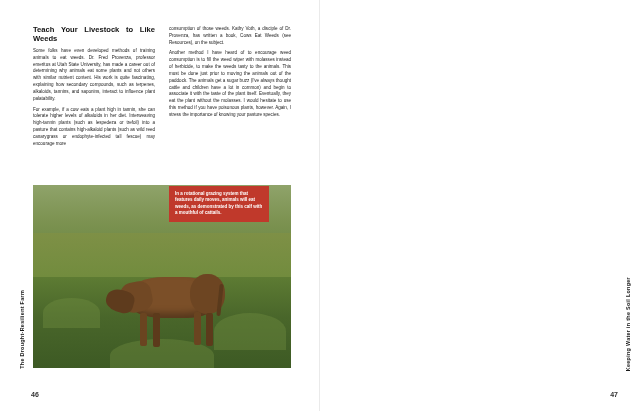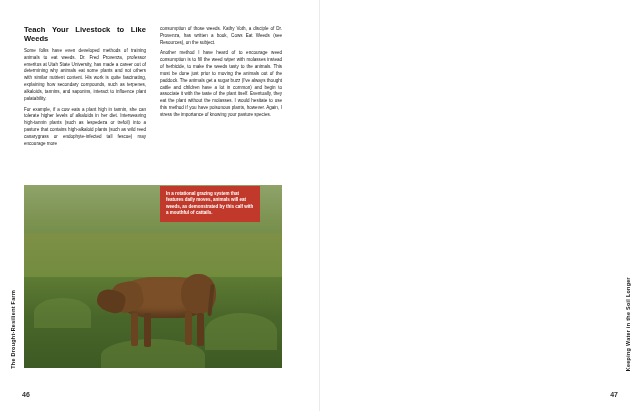--- a/index.html
+++ b/index.html
@@ -13,21 +13,21 @@
     position: relative;
     width: 640px; height: 411px;
     background: #ffffff;
     overflow: hidden;
   }
   .page {
     position: absolute;
     top: 0; height: 411px;
     background: #ffffff;
   }
-  .page-left { left: 0; width: 320px; border-radius: 32px; }
+  .page-left { left: 9px; width: 320px; border-radius: 32px; }
   .page-right { left: 320px; width: 320px; }
   .gutter {
     position: absolute;
     left: 319px; top: 0; width: 2px; height: 411px;
     background: linear-gradient(to right, rgba(0,0,0,0.10), rgba(0,0,0,0.03));
   }
 
   
   .side-head {
     position: absolute;

